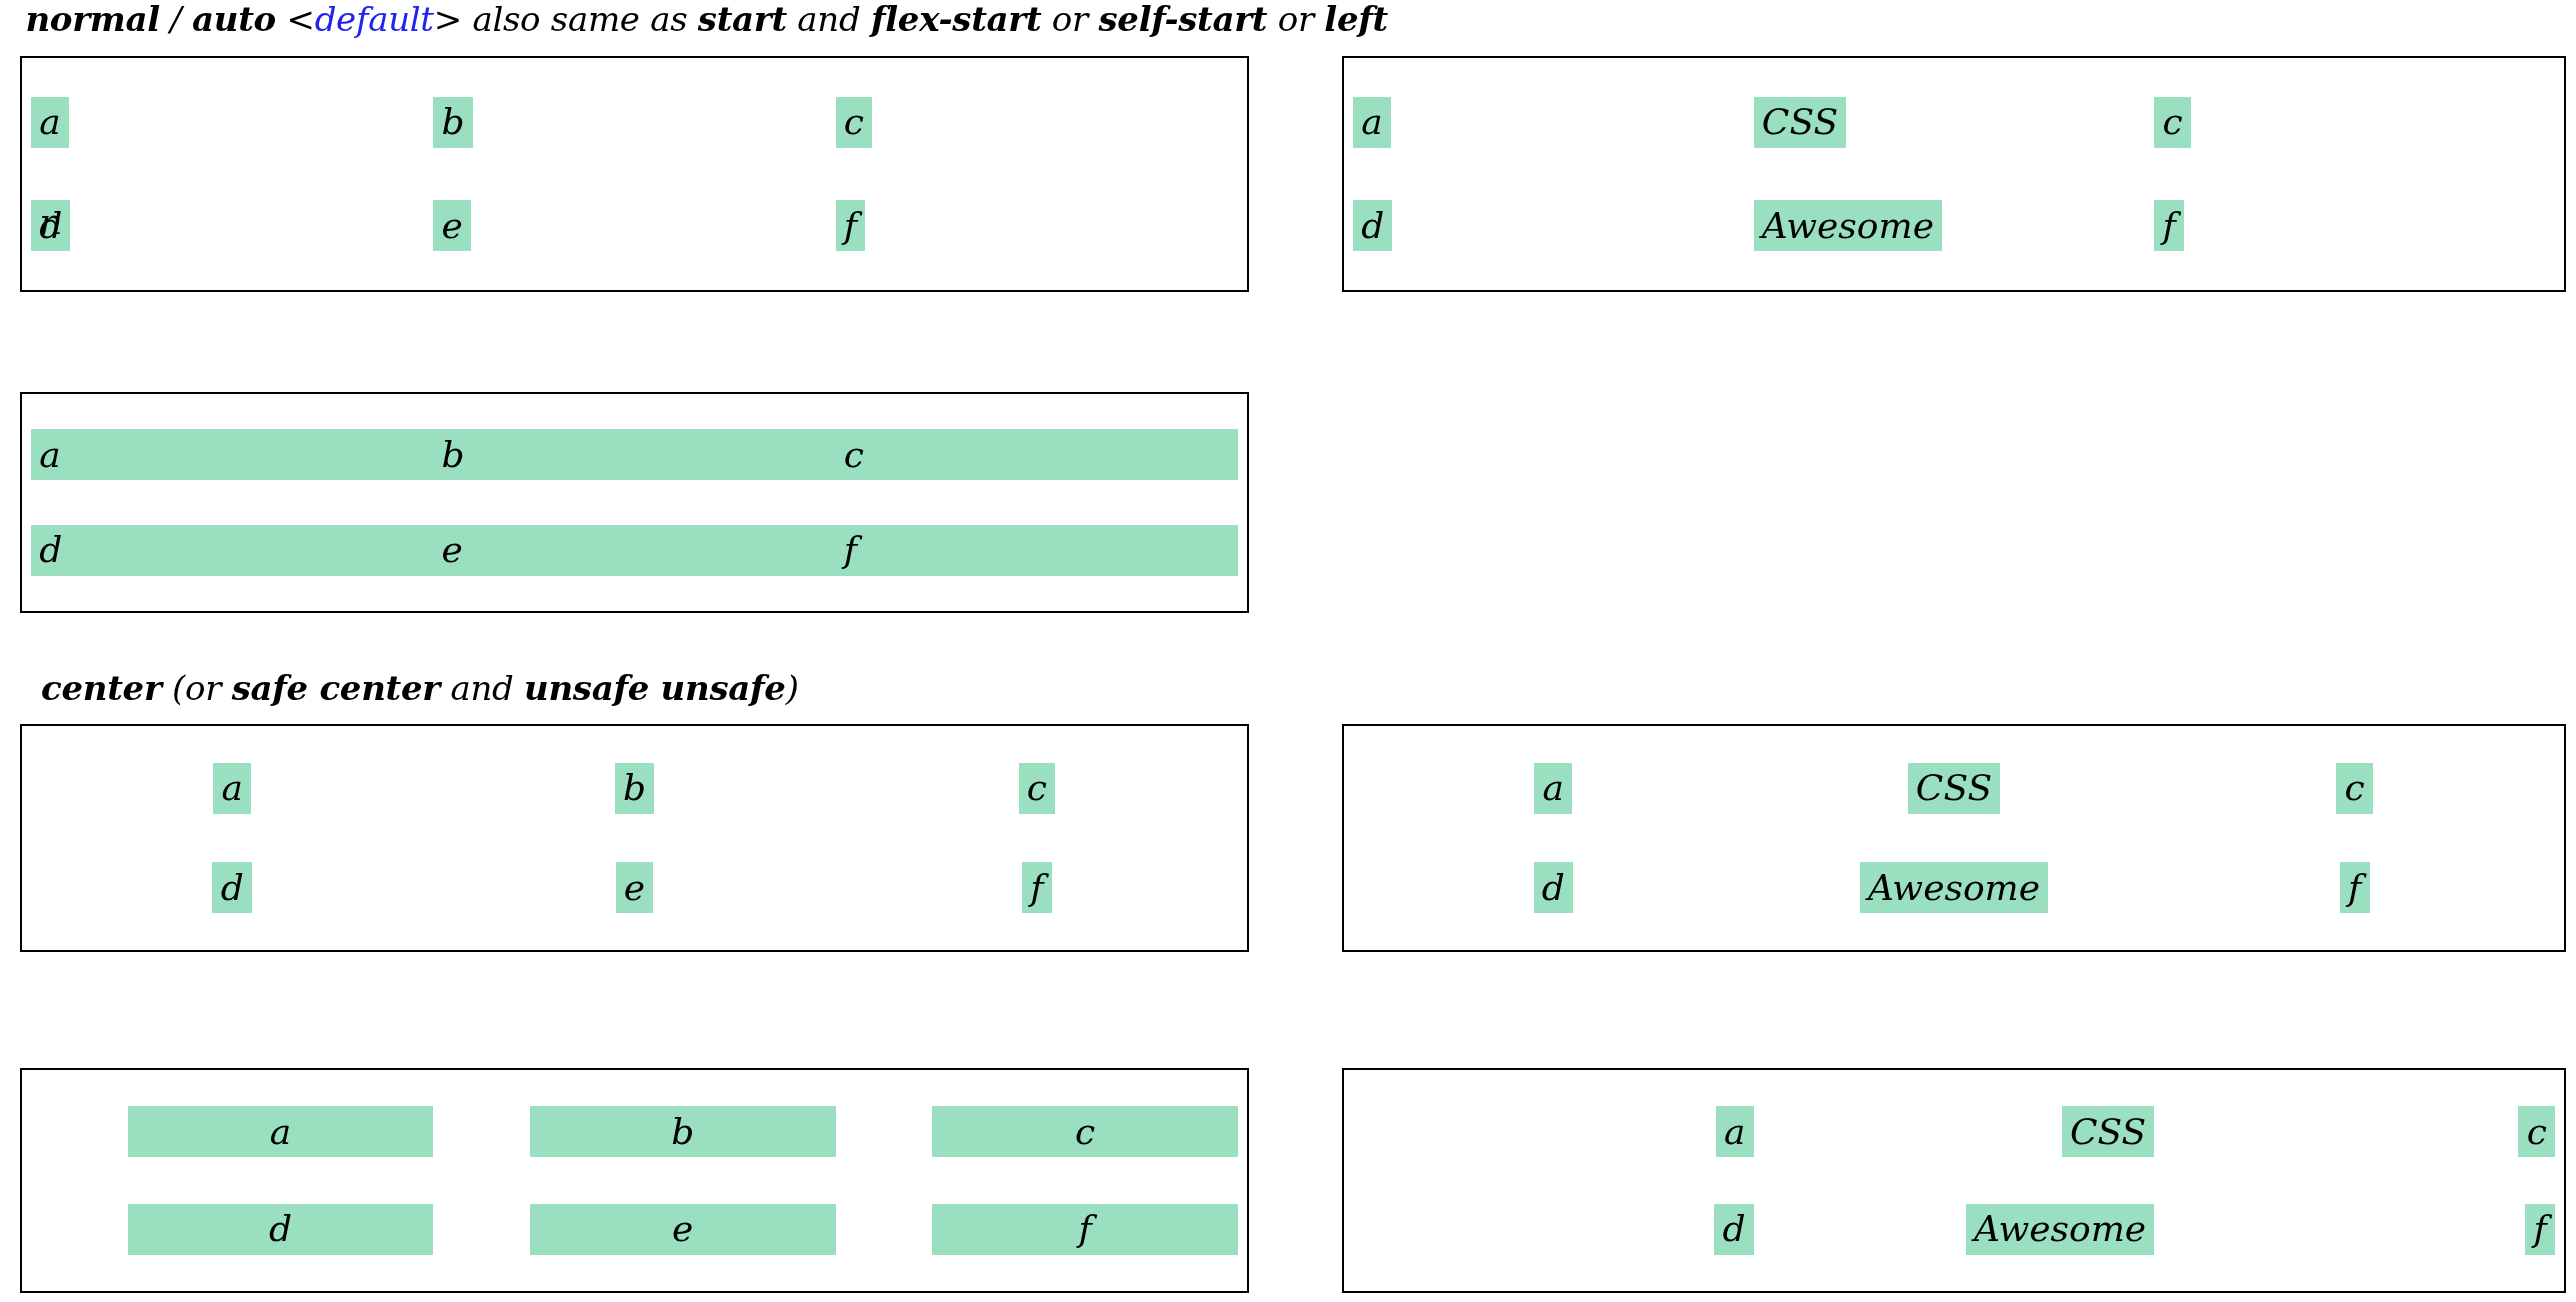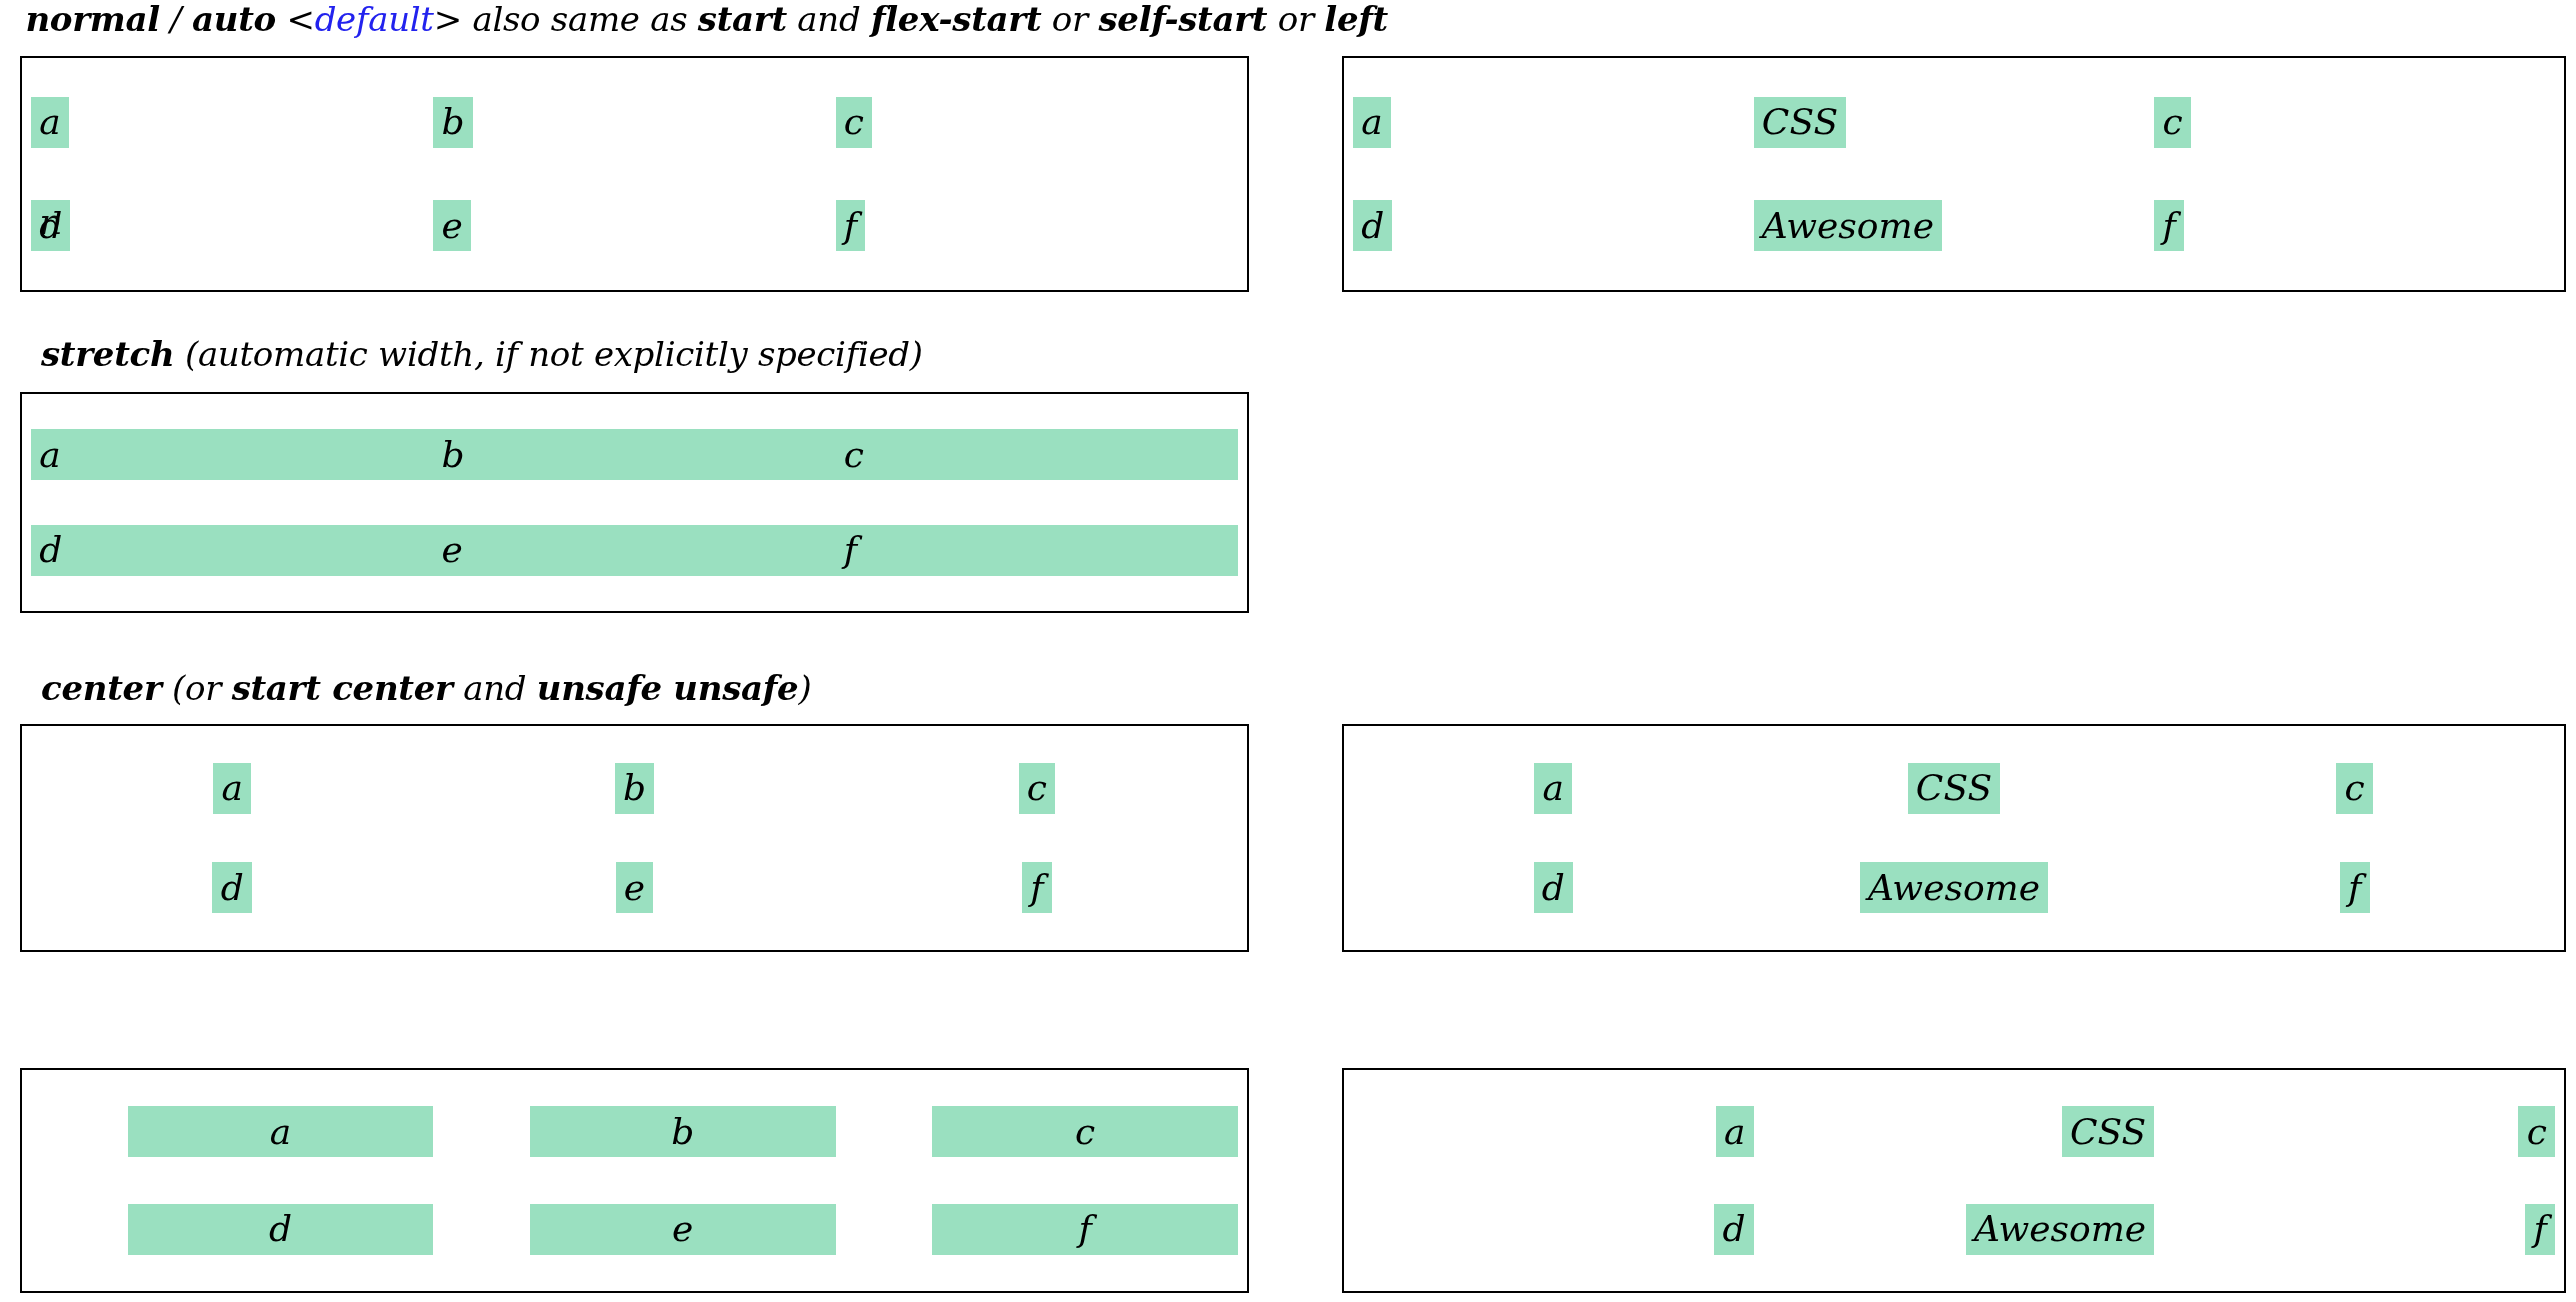--- a/index.html
+++ b/index.html
@@ -147,23 +147,20 @@
       <div class="cell auto">d</div>
     </div>
     <div class="cellwrap jstart">
       <div class="cell auto">Awesome</div>
     </div>
     <div class="cellwrap jstart">
       <div class="cell auto">f</div>
     </div>
   </div>
 
-  <div class="abs heading" style="left:41px; top:337px;">
-    <span class="kw">stretch</span><span class="plain"> (automatic width, if not explicitly specified)</span>
-  </div>
 
   <div class="abs demo" style="left:20px; top:392px; width:1229px; height:221px;">
     <div class="cellwrap jstretch">
       <div class="cell full">a</div>
     </div>
     <div class="cellwrap jstretch">
       <div class="cell full">b</div>
     </div>
     <div class="cellwrap jstretch">
       <div class="cell full">c</div>
@@ -173,21 +170,21 @@
     </div>
     <div class="cellwrap jstretch">
       <div class="cell full">e</div>
     </div>
     <div class="cellwrap jstretch">
       <div class="cell full">f</div>
     </div>
   </div>
 
   <div class="abs heading" style="left:41px; top:671px;">
-    <span class="kw">center</span><span class="plain"> (or </span><span class="kw">start center</span><span class="plain"> and </span><span class="kw">unsafe unsafe</span><span class="plain">)</span>
+    <span class="kw">center</span><span class="plain"> (or </span><span class="kw">safe center</span><span class="plain"> and </span><span class="kw">unsafe unsafe</span><span class="plain">)</span>
   </div>
 
 
   <div class="abs demo" style="left:20px; top:724px; width:1229px; height:228px;">
     <div class="cellwrap jcenter">
       <div class="cell auto">a</div>
     </div>
     <div class="cellwrap jcenter">
       <div class="cell auto">b</div>
     </div>

